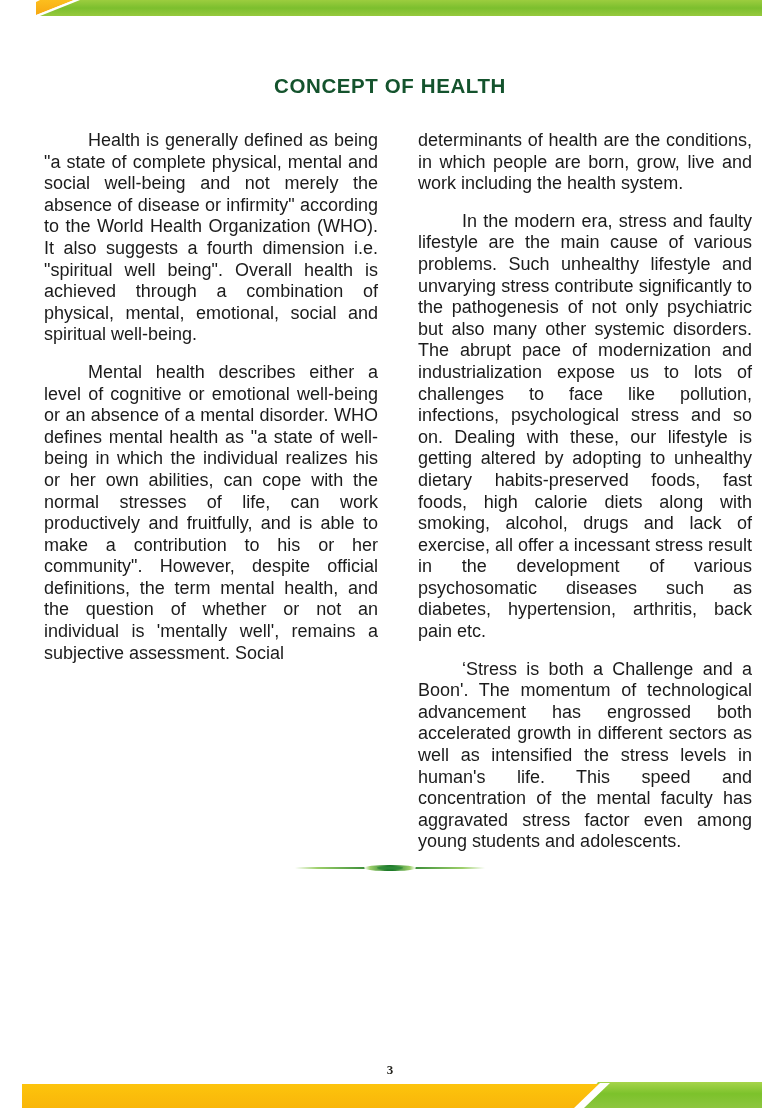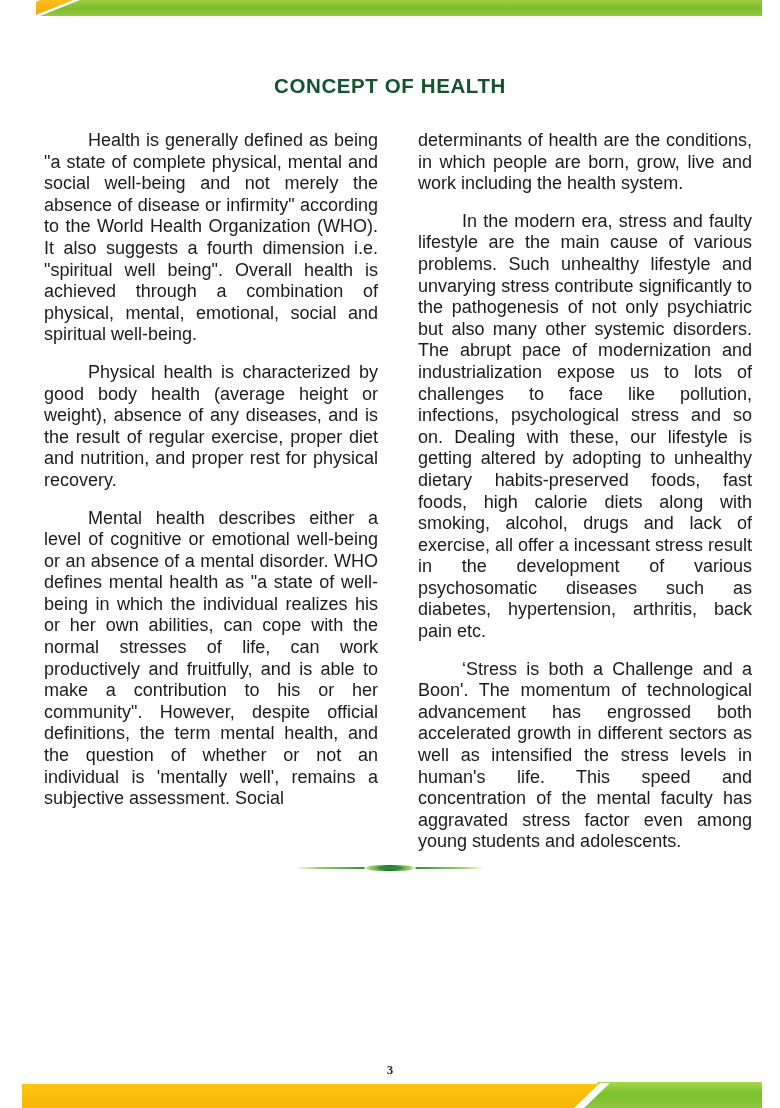--- a/index.html
+++ b/index.html
@@ -148,21 +148,20 @@
   </div>
 
   <div class="page-title">CONCEPT OF HEALTH</div>
 
   <div class="columns">
 
     <div class="col col-left">
 
       <p class="body-text">Health is generally defined as being "a state of complete physical, mental and social well-being and not merely the absence of disease or infirmity" according to the World Health Organization (WHO). It also suggests a fourth dimension i.e. "spiritual well being". Overall health is achieved through a combination of physical, mental, emotional, social and spiritual well-being.</p>
 
-      <p class="body-text">Physical health is characterized by good body health (average height or weight), absence of any diseases, and is the result of regular exercise, proper diet and nutrition, and proper rest for physical recovery.</p>
 
       <p class="body-text">Mental health describes either a level of cognitive or emotional well-being or an absence of a mental disorder. WHO defines mental health as "a state of well-being in which the individual realizes his or her own abilities, can cope with the normal stresses of life, can work productively and fruitfully, and is able to make a contribution to his or her community". However, despite official definitions, the term mental health, and the question of whether or not an individual is 'mentally well', remains a subjective assessment. Social</p>
     </div>
 
     <div class="col col-right">
       <p class="body-text continuation">determinants of health are the conditions, in which people are born, grow, live and work including the health system.</p>
 
       <p class="body-text">In the modern era, stress and faulty lifestyle are the main cause of various problems. Such unhealthy lifestyle and unvarying stress contribute significantly to the pathogenesis of not only psychiatric but also many other systemic disorders.  The abrupt pace of modernization and industrialization expose us to lots of challenges to face like pollution, infections, psychological stress and so on.  Dealing with these, our lifestyle is getting altered by adopting to unhealthy dietary habits-preserved foods, fast foods, high calorie diets along with smoking, alcohol, drugs and lack of exercise, all offer a incessant stress result in the development of various psychosomatic diseases such as diabetes, hypertension, arthritis, back pain etc.</p>
 
       <p class="body-text">‘Stress is both a Challenge and a Boon'. The momentum of technological advancement has engrossed both accelerated growth in different sectors as well as intensified the stress levels in human's life. This speed and concentration of the mental faculty has aggravated stress factor even among young students and adolescents.</p>

